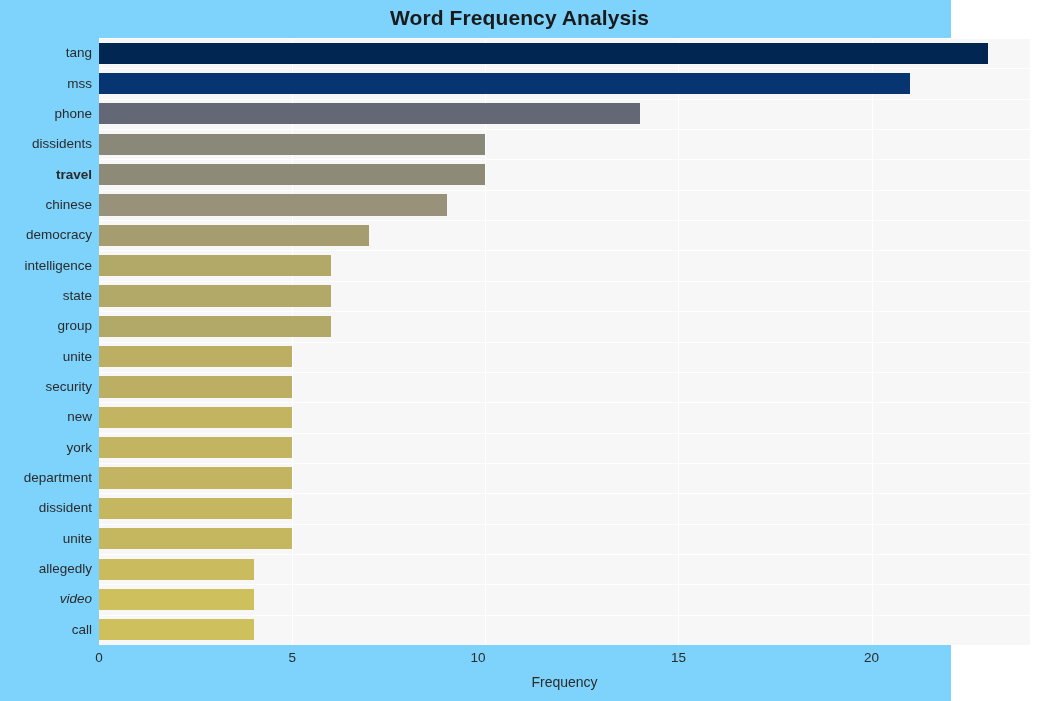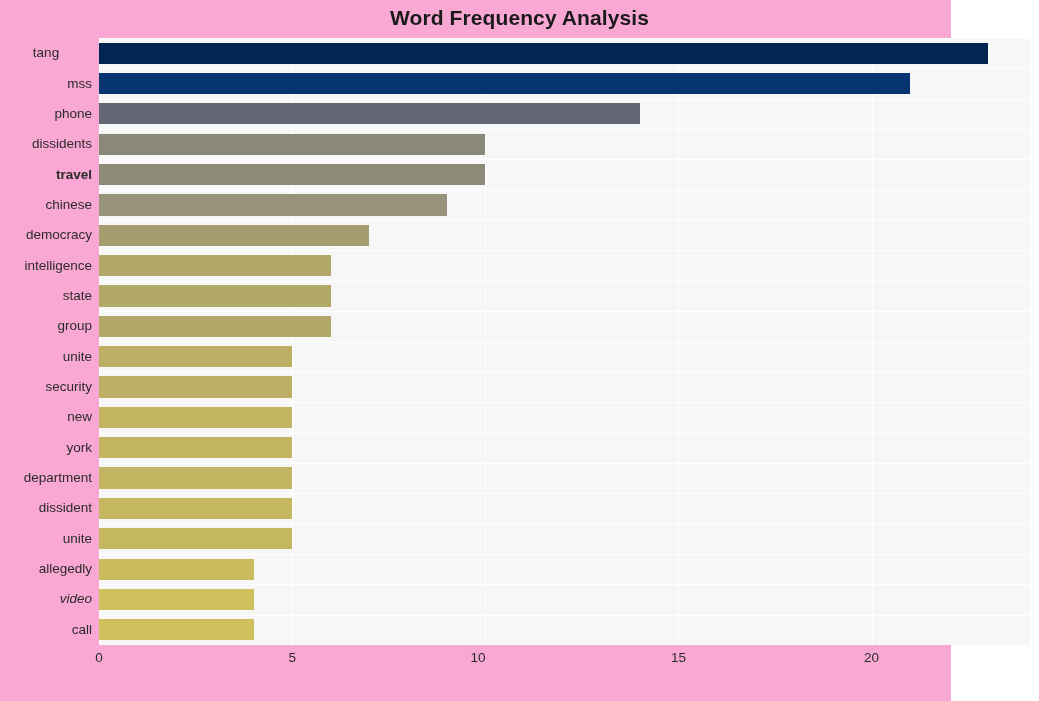--- a/index.html
+++ b/index.html
@@ -11,21 +11,21 @@
     height: 701px;
     background: #ffffff;
     font-family: "Liberation Sans", sans-serif;
     overflow: hidden;
   }
 
   #chart-root {
     position: relative;
     width: 951px;
     height: 701px;
-    background: #f9a8d4;
+    background: #7dd3fc;
   }
 
   
   #chart-title {
     position: absolute;
     left: 0;
     top: 6px;
     width: 1039px;
     text-align: center;
     font-size: 21px;
@@ -171,21 +171,21 @@
         <div class="bar" title="department: 5" style="top: 429.452px; height: 21.245px; width: 193.154px; background: rgb(194, 180, 97);"></div>
         <div class="bar" title="dissident: 5" style="top: 459.803px; height: 21.245px; width: 193.154px; background: rgb(197, 182, 96);"></div>
         <div class="bar" title="phone: 5" style="top: 490.152px; height: 21.245px; width: 193.154px; background: rgb(197, 182, 96);"></div>
         <div class="bar" title="allegedly: 4" style="top: 520.503px; height: 21.245px; width: 154.523px; background: rgb(202, 187, 94);"></div>
         <div class="bar" title="video: 4" style="top: 550.852px; height: 21.245px; width: 154.523px; background: rgb(205, 192, 93);"></div>
         <div class="bar" title="call: 4" style="top: 581.202px; height: 21.245px; width: 154.523px; background: rgb(205, 192, 93);"></div>
       </div>
   </div>
 
   <div id="y-axis-labels">
-      <div class="y-tick-label" style="top: 8.175px; text-align: center;">tang</div>
+      <div class="y-tick-label" style="top: 8.175px;">tang</div>
       <div class="y-tick-label" style="top: 38.525px;">mss</div>
       <div class="y-tick-label" style="top: 68.875px;">phone</div>
       <div class="y-tick-label" style="top: 99.225px;">dissidents</div>
       <div class="y-tick-label" style="top: 129.575px; font-weight: bold;">travel</div>
       <div class="y-tick-label" style="top: 159.925px;">chinese</div>
       <div class="y-tick-label" style="top: 190.275px;">democracy</div>
       <div class="y-tick-label" style="top: 220.625px;">intelligence</div>
       <div class="y-tick-label" style="top: 250.975px;">state</div>
       <div class="y-tick-label" style="top: 281.325px;">group</div>
       <div class="y-tick-label" style="top: 311.675px;">unite</div>
@@ -201,14 +201,15 @@
     </div>
 
   <div id="x-axis-labels">
       <div class="x-tick-label" style="left: 99px;">0</div>
       <div class="x-tick-label" style="left: 292.154px;">5</div>
       <div class="x-tick-label" style="left: 478px;">10</div>
       <div class="x-tick-label" style="left: 678.461px;">15</div>
       <div class="x-tick-label" style="left: 871.614px;">20</div>
     </div>
 
+  <div id="x-axis-title">Frequency</div>
 
 </div>
 
 </body></html>

